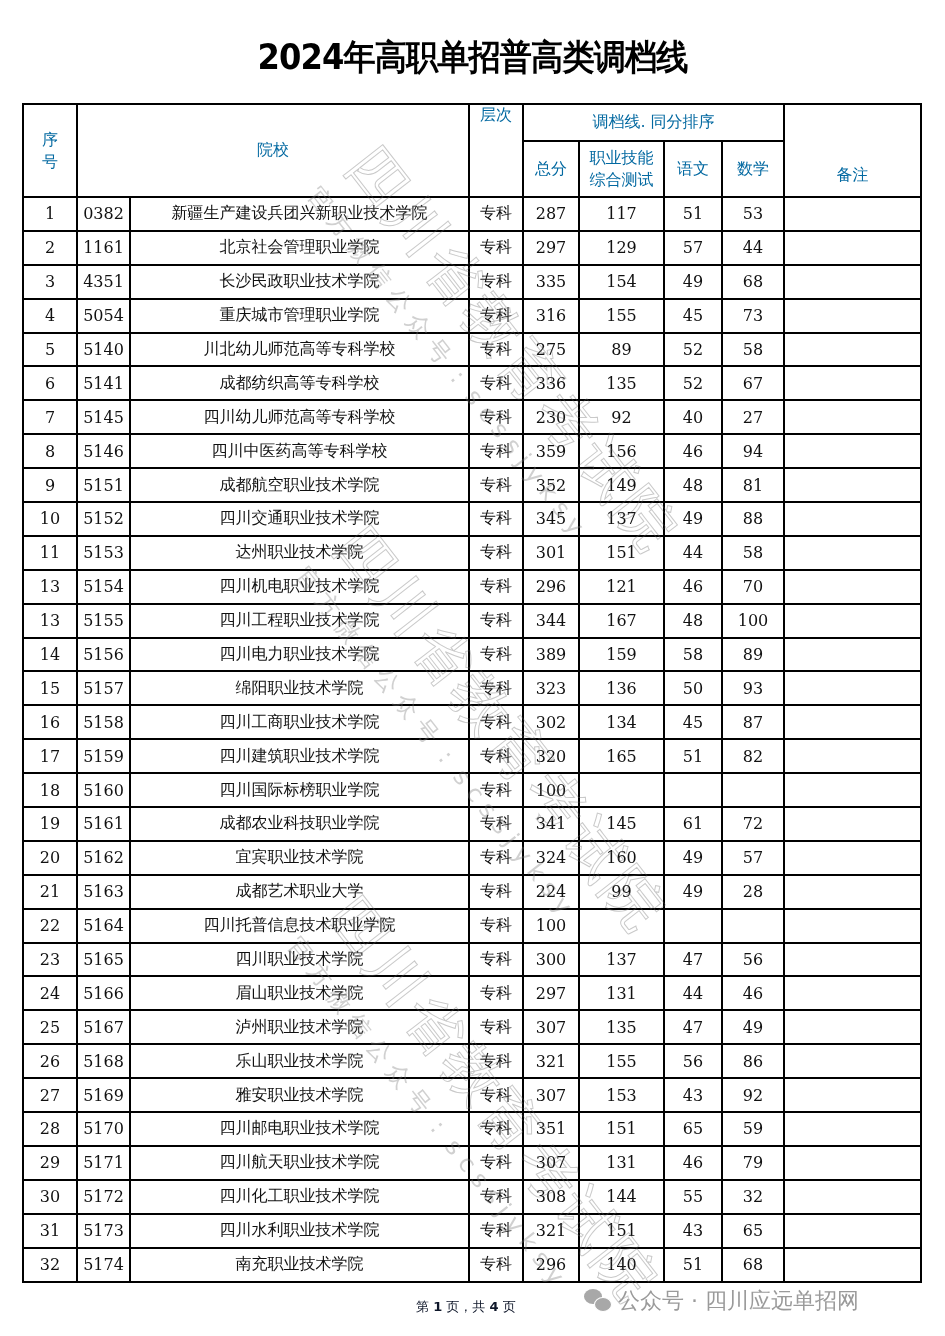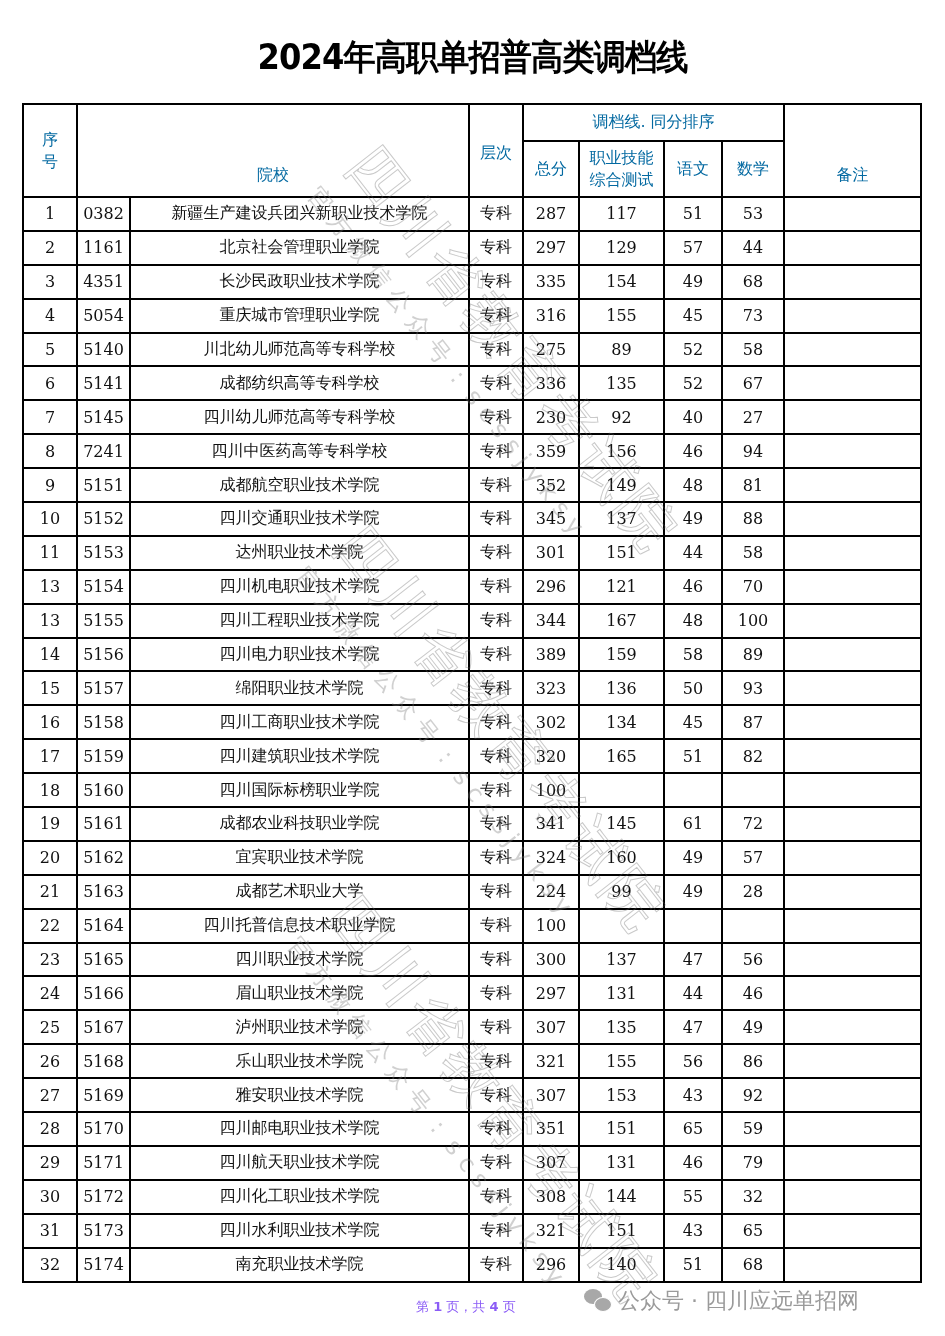--- a/index.html
+++ b/index.html
@@ -21,21 +21,21 @@
     border: 2px solid #000; padding: 0; text-align: center;
     font-weight: normal; font-size: 16px; overflow: hidden; white-space: nowrap;
   }
   .hdr { font-family: "DejaVu Sans", "Liberation Sans", sans-serif; font-size: 16px; color: #0369a1; }
   .hdr-small { line-height: 22px; }
   tr.row td { height: 31.9px; }
   td.name { text-align: left; padding-left: 3px; }
   td.level { text-align: left; padding-left: 3px; }
   .footer-page {
     position: absolute; left: 416px; top: 1298px;
-    font-family: "DejaVu Sans", "Liberation Sans", sans-serif; font-size: 13px; color: #8b5cf6;
+    font-family: "DejaVu Sans", "Liberation Sans", sans-serif; font-size: 13px; color: #0f172a;
   }
   .footer-page b { font-weight: bold; }
   .wm-brand {
     position: absolute; left: 584px; top: 1286px; display: flex; align-items: center; gap: 6px;
     font-family: "DejaVu Sans", "Liberation Sans", sans-serif; font-size: 22px; color: #9a9a9a;
   }
   .wechat-icon { position: relative; width: 28px; height: 24px; }
   .wechat-icon .b1 { position: absolute; left: 0; top: 0; width: 18px; height: 15px; border-radius: 50%; background: #a8a8a8; }
   .wechat-icon .b2 { position: absolute; left: 10px; top: 8px; width: 16px; height: 13px; border-radius: 50%; background: #a8a8a8; border: 1.5px solid #fff; }
   .watermark {
@@ -62,22 +62,22 @@
     <col style="width:58px">
     <col style="width:62px">
     <col style="width:137px">
   </colgroup>
   <thead>
     <tr style="height:37px">
       <th rowspan="2" class="hdr">
         <div class="hdr-small">序</div>
         <div class="hdr-small">号</div>
       </th>
-      <th rowspan="2" colspan="2" class="hdr" style="vertical-align:top;padding-top:60px">院校</th>
-      <th rowspan="2" class="hdr" style="vertical-align:top;padding-top:38px">层次</th>
+      <th rowspan="2" colspan="2" class="hdr" style="vertical-align:top;padding-top:35px">院校</th>
+      <th rowspan="2" class="hdr" style="vertical-align:top;">层次</th>
       <th colspan="4" class="hdr">调档线. 同分排序</th>
       <th rowspan="2" class="hdr" style="vertical-align:top;padding-top:60px">备注</th>
     </tr>
     <tr style="height:56px">
       <th class="hdr">总分</th>
       <th class="hdr">
         <div class="hdr-small">职业技能</div>
         <div class="hdr-small">综合测试</div>
       </th>
       <th class="hdr">语文</th>
@@ -157,21 +157,21 @@
         <td class="name">四川幼儿师范高等专科学校</td>
         <td class="level">专科</td>
         <td>230</td>
         <td>92</td>
         <td>40</td>
         <td>27</td>
         <td></td>
       </tr>
       <tr class="row">
         <td>8</td>
-        <td>7241</td>
+        <td>5146</td>
         <td class="name">四川中医药高等专科学校</td>
         <td class="level">专科</td>
         <td>359</td>
         <td>156</td>
         <td>46</td>
         <td>94</td>
         <td></td>
       </tr>
       <tr class="row">
         <td>9</td>

